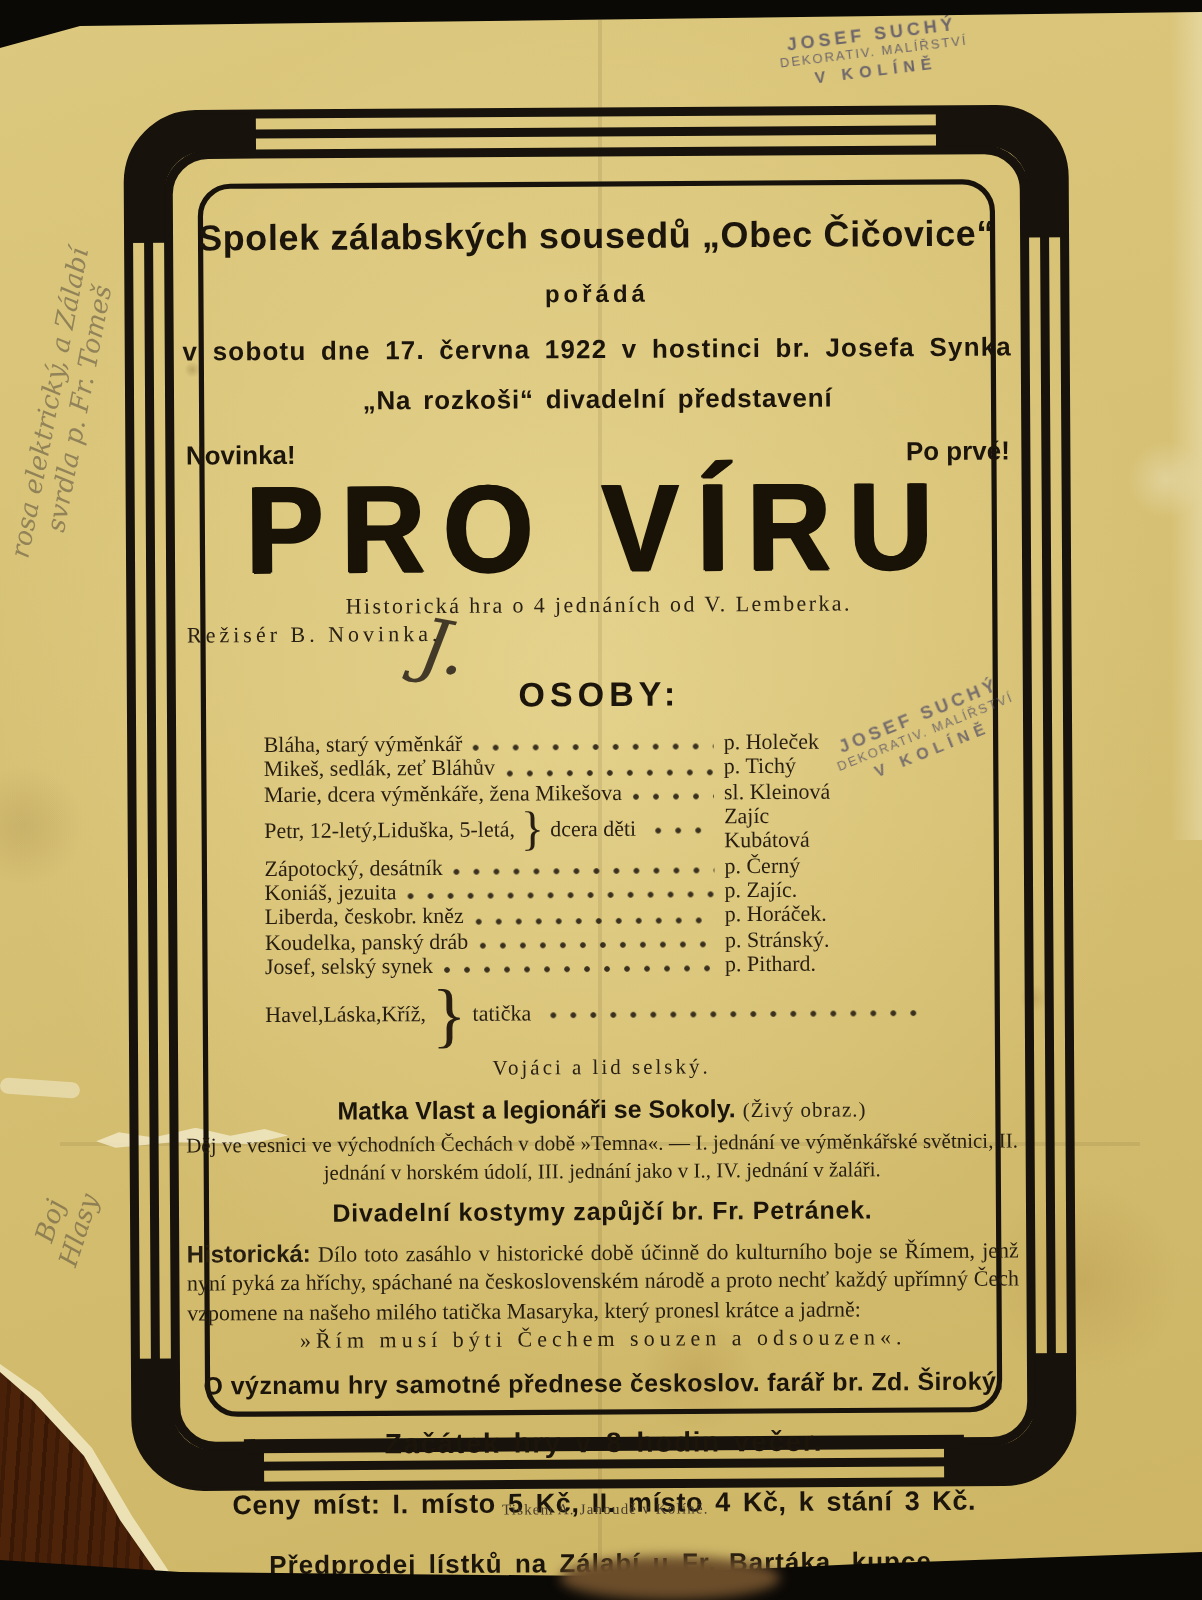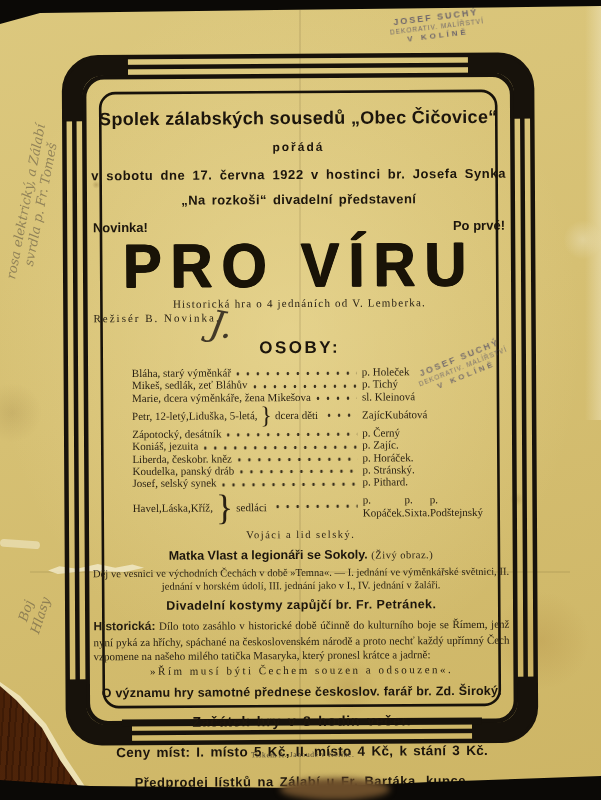--- a/index.html
+++ b/index.html
@@ -81,21 +81,21 @@
         background-size:10px 5px;background-repeat:repeat-x;background-position:left bottom;}
   .cgroup{display:flex;align-items:center;}
   .cgl{display:flex;flex-direction:row;}
   .brace{font-family:"Liberation Serif",serif;font-weight:400;color:#281f12;margin:0 3px;}
   .brace-2{font-size:24px;line-height:1;}
   .brace-3{font-size:36px;line-height:1;}
   .glabel{white-space:nowrap;margin-right:4px;}
   .gdots{flex:1;align-self:center;height:5px;margin:0 5px;
         background-image:radial-gradient(circle at 2px 2.5px, rgba(40,32,20,.9) 1.2px, transparent 1.6px);
         background-size:10px 5px;background-repeat:repeat-x;}
-  .gactors{width:106px;display:flex;flex-direction:row;font-family:Liberation Serif, serif;}
+  .gactors{width:106px;display:flex;flex-direction:column;font-family:Liberation Serif, serif;}
 
   .extras{font-size:10.5px;letter-spacing:1.5px;margin-top:4px;color:#2a2115;}
   .tableau{font-size:12.5px;margin-top:8px;}
   .tableau .note{font-family:"Liberation Serif",serif;font-weight:normal;font-size:10.5px;letter-spacing:.5px;color:#2a2115;}
   .setting{font-size:10.5px;line-height:1.3;margin-top:4px;text-align:justify;text-align-last:center;color:#261e11;}
   .costumes{font-size:12.5px;letter-spacing:.4px;margin-top:5px;}
   .preface{font-size:11px;line-height:1.32;margin-top:6px;text-align:justify;color:#261e11;}
   .preface .lead{font-family:"Liberation Sans",sans-serif;font-weight:bold;font-size:12px;}
   .preface-quote{font-size:11px;letter-spacing:2.5px;margin-top:1px;color:#261e11;}
   .speech{font-size:12.5px;letter-spacing:.2px;margin-top:9px;}
@@ -211,27 +211,22 @@
             <span class="cactor">p. Pithard.</span>
         </div>
 
         <div class="cgroup">
           <span class="cgl">
             <span>Havel,</span>
             <span>Láska,</span>
             <span>Kříž,</span>
           </span>
           <span class="brace brace-3">}</span>
-          <span class="glabel">sedláci</span>
+          <span class="glabel">tatička</span>
           <span class="gdots"></span>
-          <span class="gactors">
-            <span>p. Kopáček.</span>
-            <span>p. Sixta.</span>
-            <span>p. Podštejnský</span>
-          </span>
         </div>
       </div>
 
       <div class="extras serif">Vojáci a lid selský.</div>
 
       <div class="tableau bold">
         <span>Matka Vlast a legionáři se Sokoly.</span>
         <span class="note">(Živý obraz.)</span>
       </div>
 

